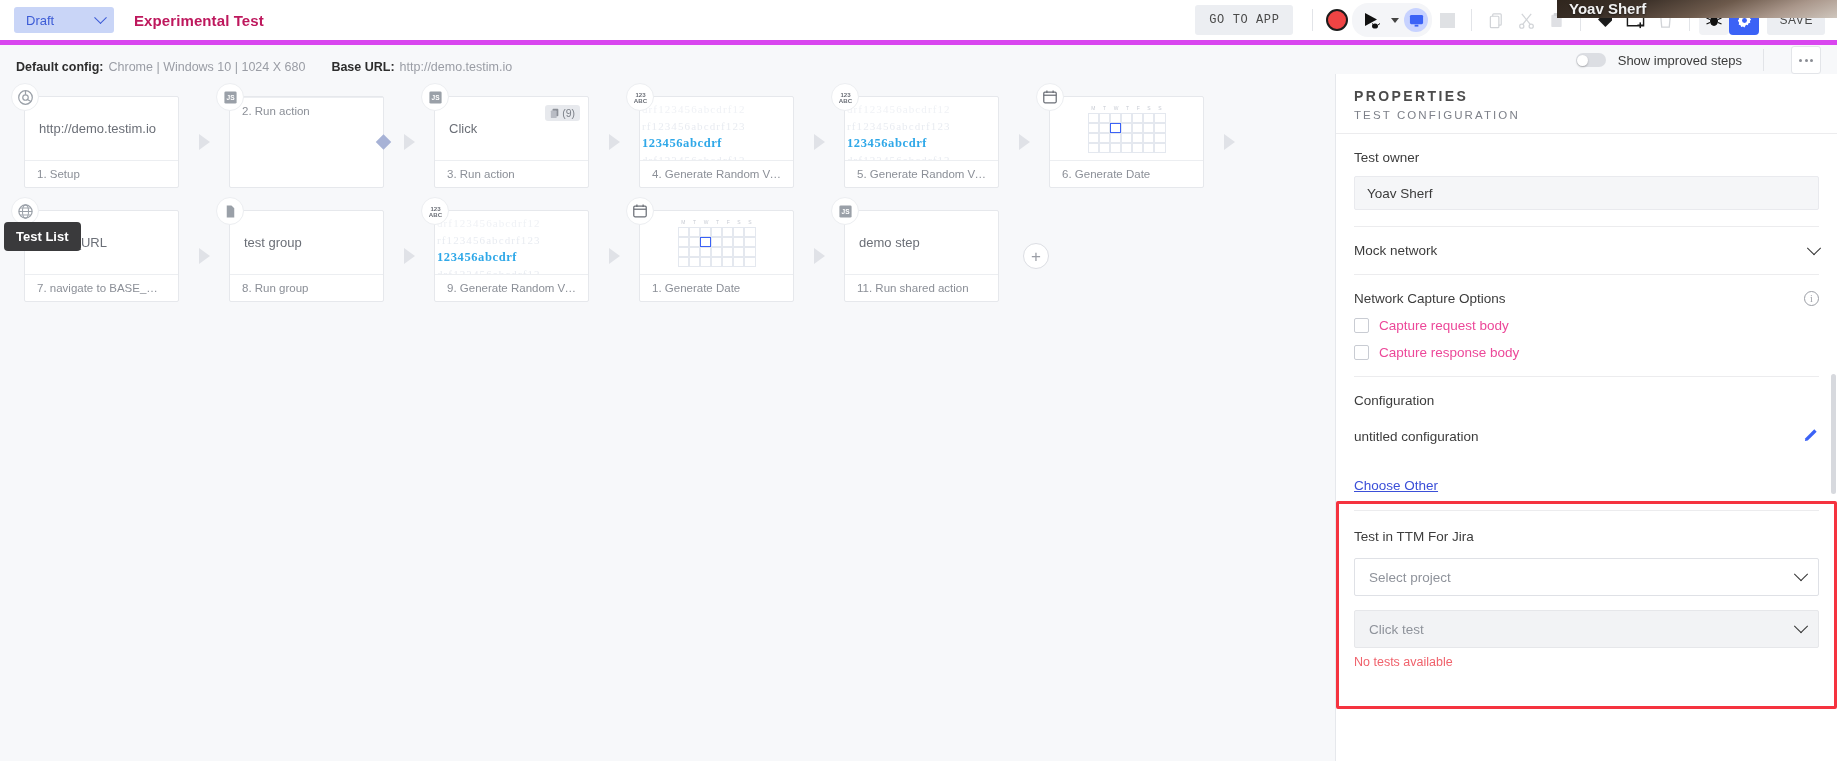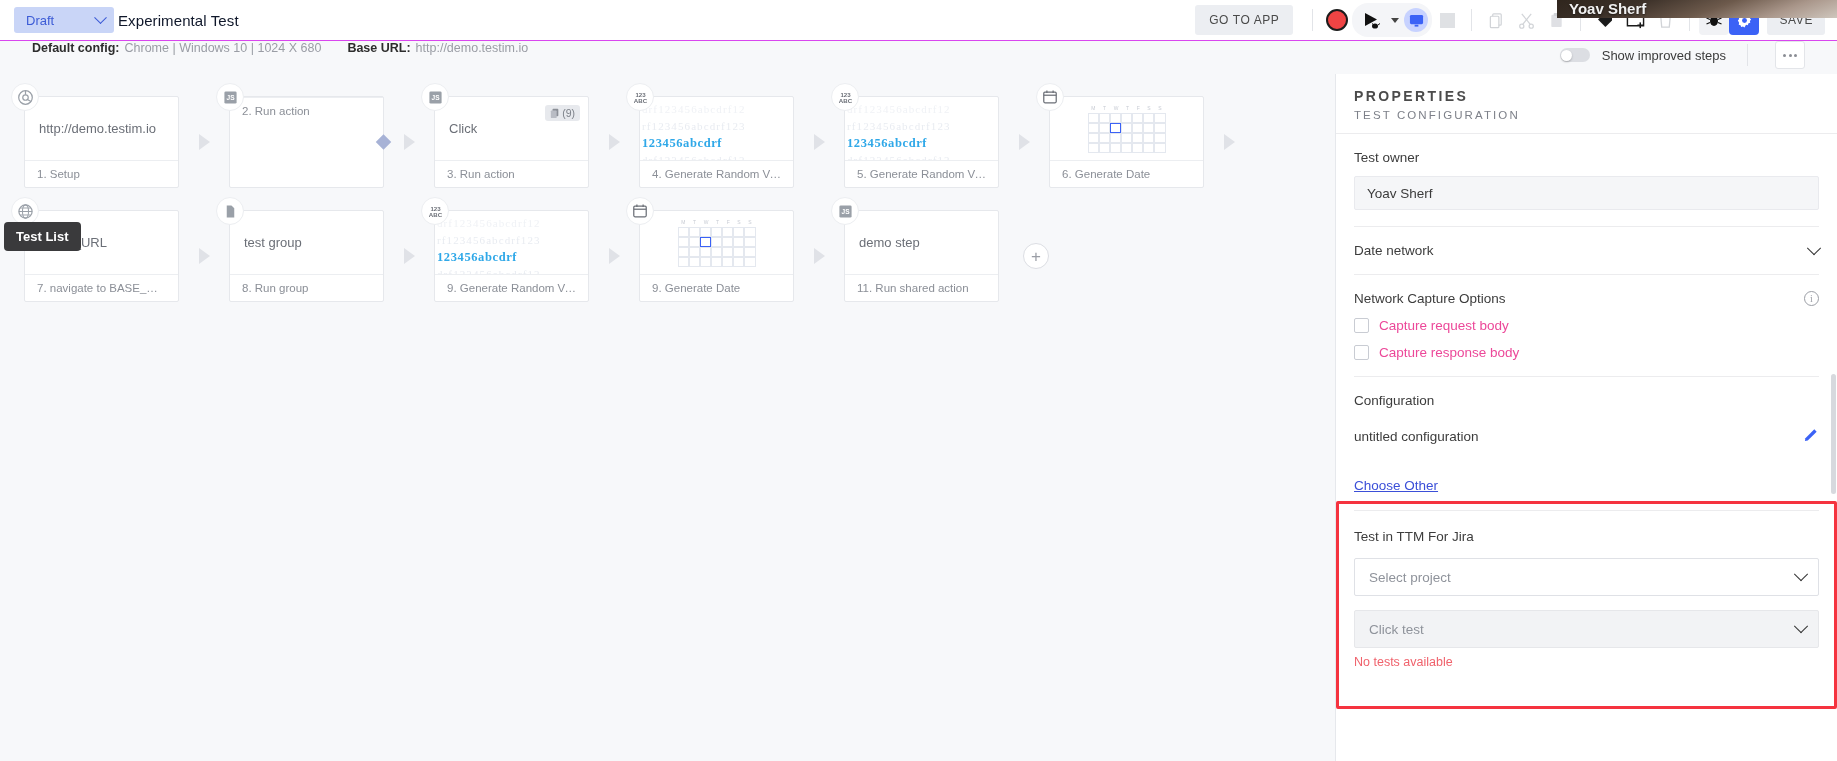--- a/index.html
+++ b/index.html
@@ -23,28 +23,28 @@
   .status-select {
     width: 100px; height: 26px;
     background: #ccd6f6; background: #c9d5f7;
     border-radius: 3px;
     display: flex; align-items: center; justify-content: space-between;
     padding: 0 9px 0 12px;
     cursor: pointer;
   }
   .status-select .txt { font-size: 13px; color: #3c5bd6; }
   .chev { width: 9px; height: 9px; border-right: 1.6px solid #3c5bd6; border-bottom: 1.6px solid #3c5bd6; transform: rotate(45deg) translate(-2px,-2px); }
-  .test-title { margin-left: 4px; font-size: 15px; font-weight: normal; color: #0f172a; letter-spacing: .1px; }
+  .test-title { margin-left: 20px; font-size: 15px; font-weight: bold; color: #be185d; letter-spacing: .1px; }
 
   .topbar-right { margin-left: auto; display: flex; align-items: center; gap: 0; }
   .goto-app {
     background: #eceef2; color: #4a4a4a;
     font-size: 12px; letter-spacing: .6px;
     padding: 8px 14px; border-radius: 3px; border: none;
-    cursor: pointer; margin-right: 10px;
+    cursor: pointer; margin-right: 10px; font-family: Liberation Mono, monospace;
   }
   .vdiv { width: 1px; height: 22px; background: #e2e4e8; margin: 0 9px; }
   .ticon {
     width: 30px; height: 30px; border-radius: 4px;
     display: flex; align-items: center; justify-content: center;
     cursor: pointer; position: relative;
   }
   .ticon.disabled { opacity: .45; cursor: default; }
   .ticon.boxed { background: #f1f2f5; }
   .ticon.active-blue { background: #3b62f6; }
@@ -78,23 +78,23 @@
     position: absolute; left: 12px; top: 16px;
     font-size: 15px; font-weight: bold; color: #f1f1f1;
     text-shadow: 0 1px 2px rgba(0,0,0,.6);
     white-space: nowrap;
   }
 
   
   .subbar {
     height: 34px; min-height: 34px;
     background: #f7f8fa;
-    border-top: 1px solid #d946ef;
-    display: flex; align-items: flex-start;
-    padding: 0 32px;
+    border-top: 5px solid #d946ef;
+    display: flex; align-items: flex-end;
+    padding: 0 16px;
     font-size: 12.5px;
   }
   .cfg-lbl { color: #2d2d2d; font-weight: bold; }
   .cfg-val { color: #9a9da5; margin-left: 5px; }
   .subbar .gap { width: 26px; }
   .subbar-right { margin-left: auto; display: flex; align-items: center; gap: 12px; }
   .toggle {
     width: 30px; height: 14px; border-radius: 8px; background: #dcdee3;
     position: relative; cursor: pointer;
   }
@@ -701,21 +701,21 @@
                       <i></i>
                       <i></i>
                       <i></i>
                       <i></i>
                       <i></i>
                   </div>
                 </div>
               </div>
             </div>
             <div class="foot">
-              <span>9. Generate Date</span>
+              <span>1. Generate Date</span>
             </div>
           </div>
           <div class="arrow-sep">
               <span class="arrow-tri"></span>
             </div>
         </div>
 
         <div class="stepwrap">
           <div class="step">
             <div class="badge-icon">
@@ -746,21 +746,21 @@
       </div>
 
       <div class="panel-body">
 
         <div class="psec">
           <div class="plabel">Test owner</div>
           <div class="pinput">Yoav Sherf</div>
         </div>
 
         <div class="psec prow">
-          <span class="plabel">Date network</span>
+          <span class="plabel">Mock network</span>
           <span class="chev-d"></span>
         </div>
 
         <div class="psec">
           <div class="prow">
             <span class="plabel">Network Capture Options</span>
             <span class="info-i">i</span>
           </div>
           <div class="chk-row">
             <span class="chkbox"></span>

